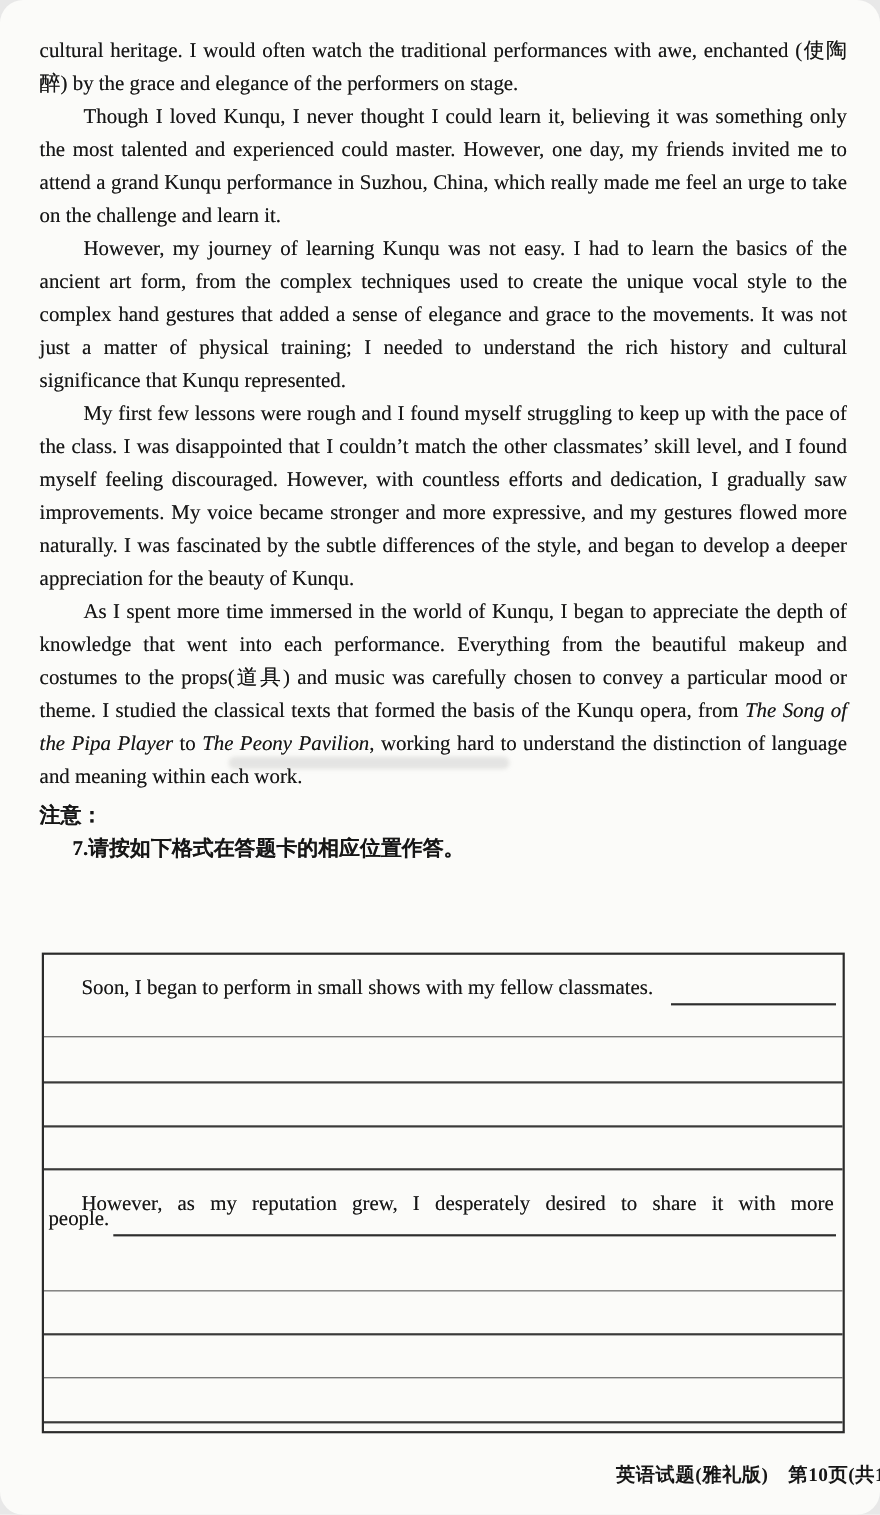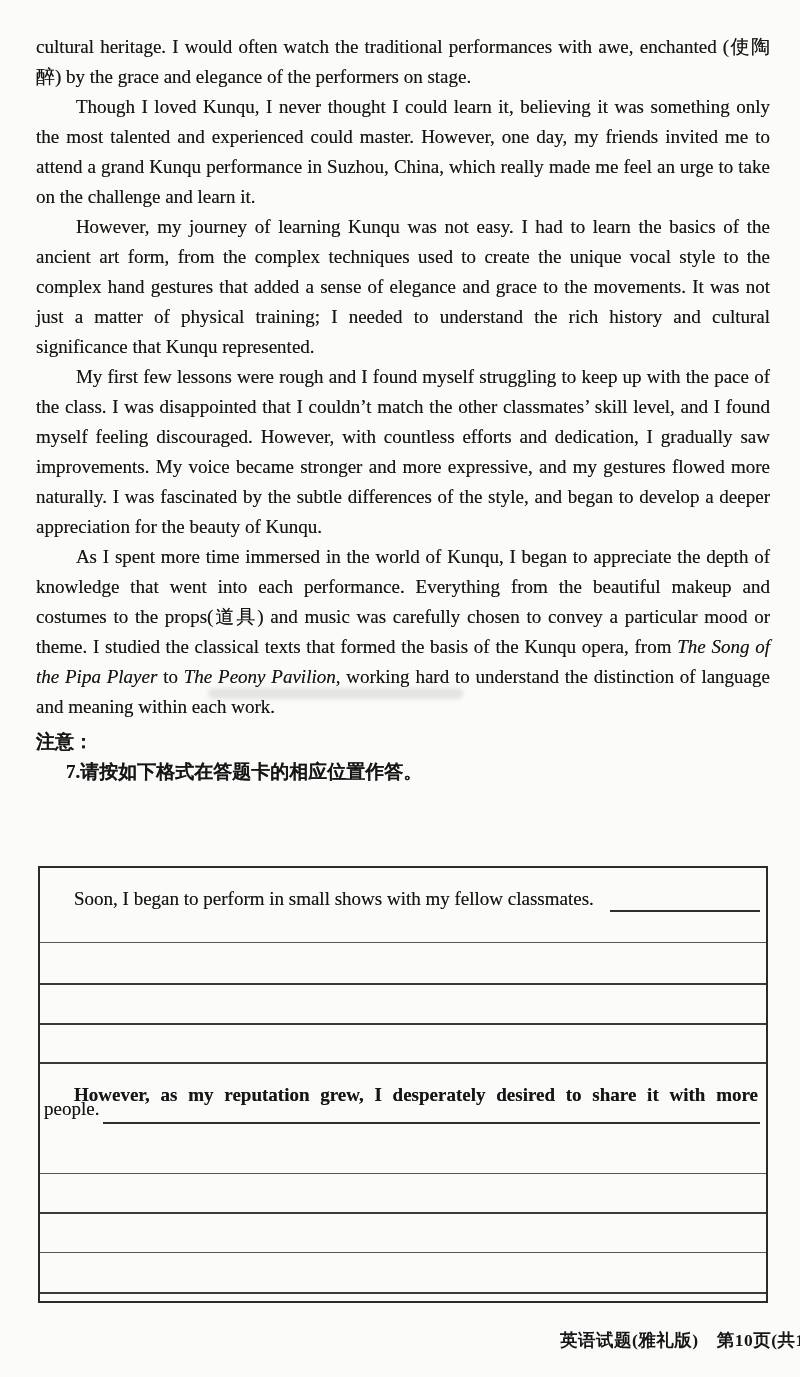--- a/index.html
+++ b/index.html
@@ -5,20 +5,21 @@
   html,body { margin:0; padding:0; }
   body { background:#e8e8e8; }
   .page {
     position:relative;
     width:800px; height:1377px;
     margin:0 auto;
     background:#fbfbf9;
     overflow:hidden;
     font-family:"Liberation Serif","DejaVu Serif",serif;
     color:#161616;
+    border-radius:21px;
   }
   
   .content {
     position:absolute; top:32px; left:36px; width:734px;
     font-size:19px; line-height:30px;
     text-align:justify;
     text-shadow:0 0 0.4px rgba(0,0,0,0.55);
   }
   .para { margin:0; text-indent:2.1em; }
   .para.noindent { text-indent:0; }
@@ -43,30 +44,30 @@
     font-size:19px; line-height:30px;
     text-shadow:0 0 0.4px rgba(0,0,0,0.55);
   }
   .rule {
     position:absolute; left:0; right:0; height:0;
     border-bottom:2px solid #3a3a3a;
   }
   .rule.thin { border-bottom-width:1px; border-bottom-color:#555; }
   .sent1-row {
     position:absolute; top:16px; left:34px; right:6px;
-    display:flex; align-items:center;gap:12px;
+    display:flex; align-items:flex-end;gap:12px;
   }
   .trail-line {
     flex:1 1 auto; height:24px;
     border-bottom:2px solid #2e2e2e;
     margin-left:4px; min-width:40px;
   }
   .sent2-line1 {
     position:absolute; top:212px; left:34px; right:8px;
-    text-align:justify; text-align-last:justify;font-weight:bold;
+    text-align:justify; text-align-last:justify;
   }
   .sent2-line2-row {
     position:absolute; top:226px; left:4px; right:6px;
     display:flex; align-items:flex-end;
   }
   
   .footer {
     position:absolute; top:1328px; left:0; width:100%;
     text-align:right;
     font-size:17.5px; font-weight:700;

